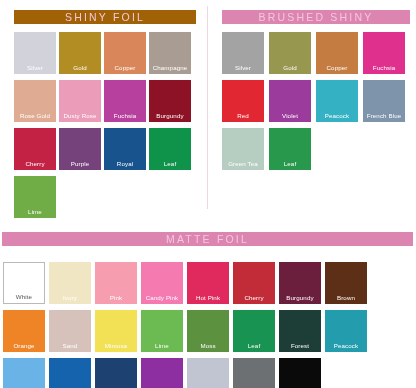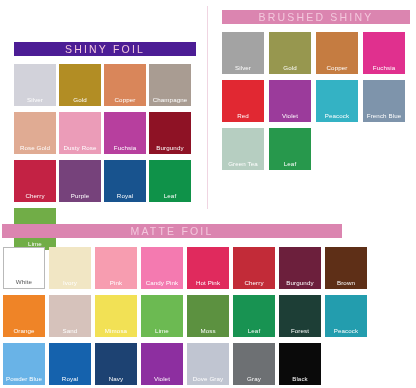--- a/index.html
+++ b/index.html
@@ -90,22 +90,22 @@
   }
 
   
   .matte-wrap {
     position: absolute;
     left: 0;
     top: 216px;
     width: 416px;
   }
   .banner.matte {
-    margin: 8px 2px;
-    width: 340px;
+    margin: 16px 2px;
+    width: 411px;
   }
   .grid.matte {
     width: 416px;
     margin-top: 9px;
     padding-left: 3px;
     box-sizing: border-box;
   }
   .grid.matte .sw {
     width: 42px;
     height: 42px;
@@ -116,21 +116,21 @@
   .sw.outlined { border: 1px solid #b9b9b9; }
 </style>
 </head>
 <body>
 
 <div class="top">
 
   <div class="vdivider"></div>
 
   <div class="col-shiny">
-    <div class="banner" style="background: #4c1d95; margin-top: 32px;">SHINY FOIL</div>
+    <div class="banner" style="background: #a16207;">SHINY FOIL</div>
     <div class="grid shiny">
         <div class="sw" style="background: rgb(210, 210, 218);">
           <span class="lbl" style="color: rgb(255, 255, 255);">Silver</span>
         </div>
         <div class="sw" style="background: rgb(178, 141, 36);">
           <span class="lbl" style="color: rgb(255, 255, 255);">Gold</span>
         </div>
         <div class="sw" style="background: rgb(217, 134, 90);">
           <span class="lbl" style="color: rgb(255, 255, 255);">Copper</span>
         </div>

